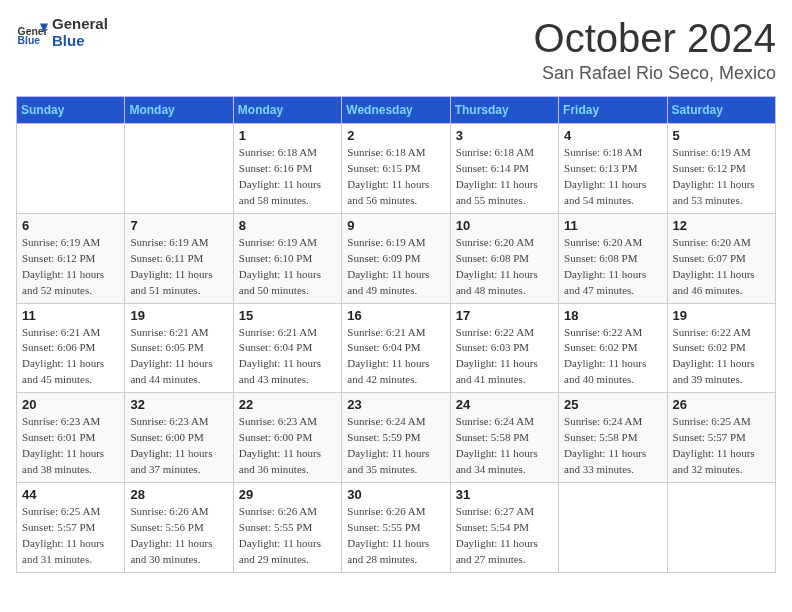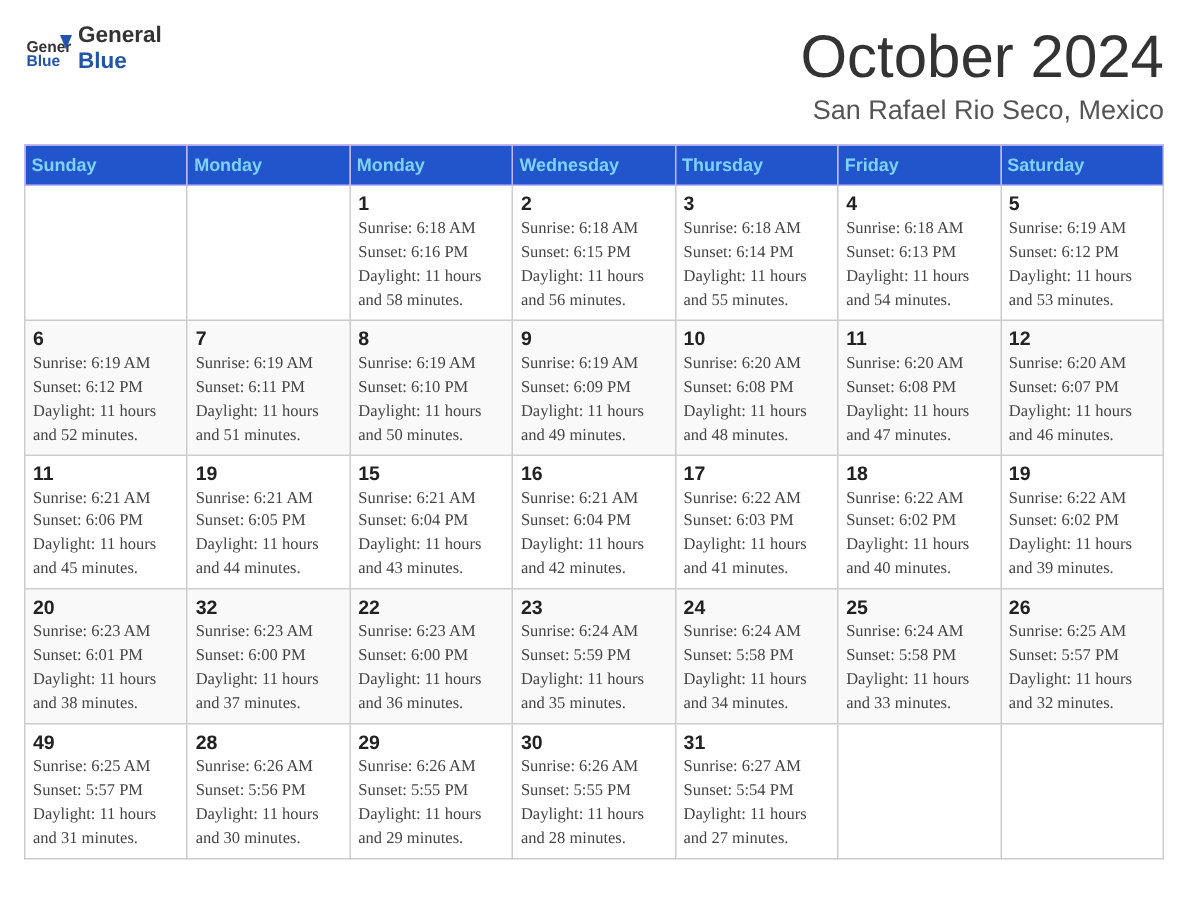--- a/index.html
+++ b/index.html
@@ -220,21 +220,21 @@
           <span class="day-number">25</span>
           <div class="day-info">Sunrise: 6:24 AM<br>Sunset: 5:58 PM<br>Daylight: 11 hours and 33 minutes.</div>
         </td>
         <td>
           <span class="day-number">26</span>
           <div class="day-info">Sunrise: 6:25 AM<br>Sunset: 5:57 PM<br>Daylight: 11 hours and 32 minutes.</div>
         </td>
       </tr>
       <tr>
         <td>
-          <span class="day-number">49</span>
+          <span class="day-number">44</span>
           <div class="day-info">Sunrise: 6:25 AM<br>Sunset: 5:57 PM<br>Daylight: 11 hours and 31 minutes.</div>
         </td>
         <td>
           <span class="day-number">28</span>
           <div class="day-info">Sunrise: 6:26 AM<br>Sunset: 5:56 PM<br>Daylight: 11 hours and 30 minutes.</div>
         </td>
         <td>
           <span class="day-number">29</span>
           <div class="day-info">Sunrise: 6:26 AM<br>Sunset: 5:55 PM<br>Daylight: 11 hours and 29 minutes.</div>
         </td>

